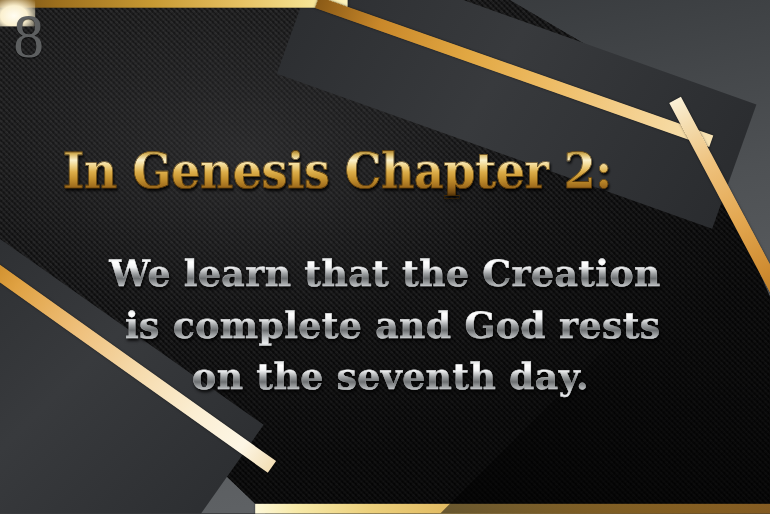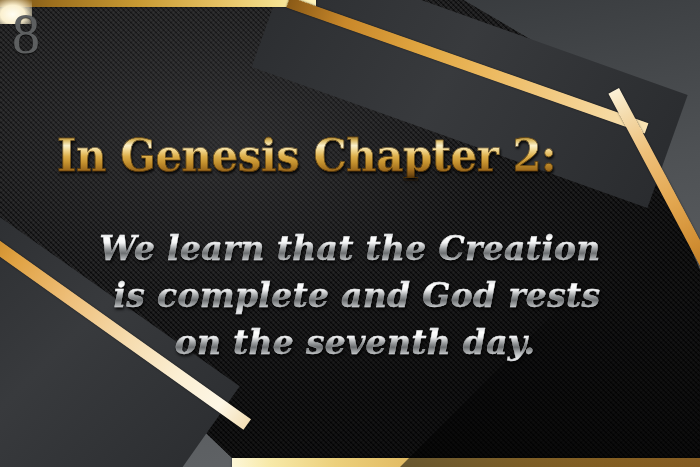--- a/index.html
+++ b/index.html
@@ -178,21 +178,20 @@
   }
 
   
   .body-text {
     position: absolute;
     left: 0;
     top: 226px;
     width: 700px;
     text-align: center;
     font-family: "DejaVu Serif", "Liberation Serif", serif;
-    font-style: italic;
     font-weight: 700;
     font-size: 33px;
     line-height: 1.42;
     letter-spacing: 0.3px;
     white-space: nowrap;
   }
   .body-text .ln {
     display: block;
     background-image: linear-gradient(180deg,
         #6f7174 0%,

